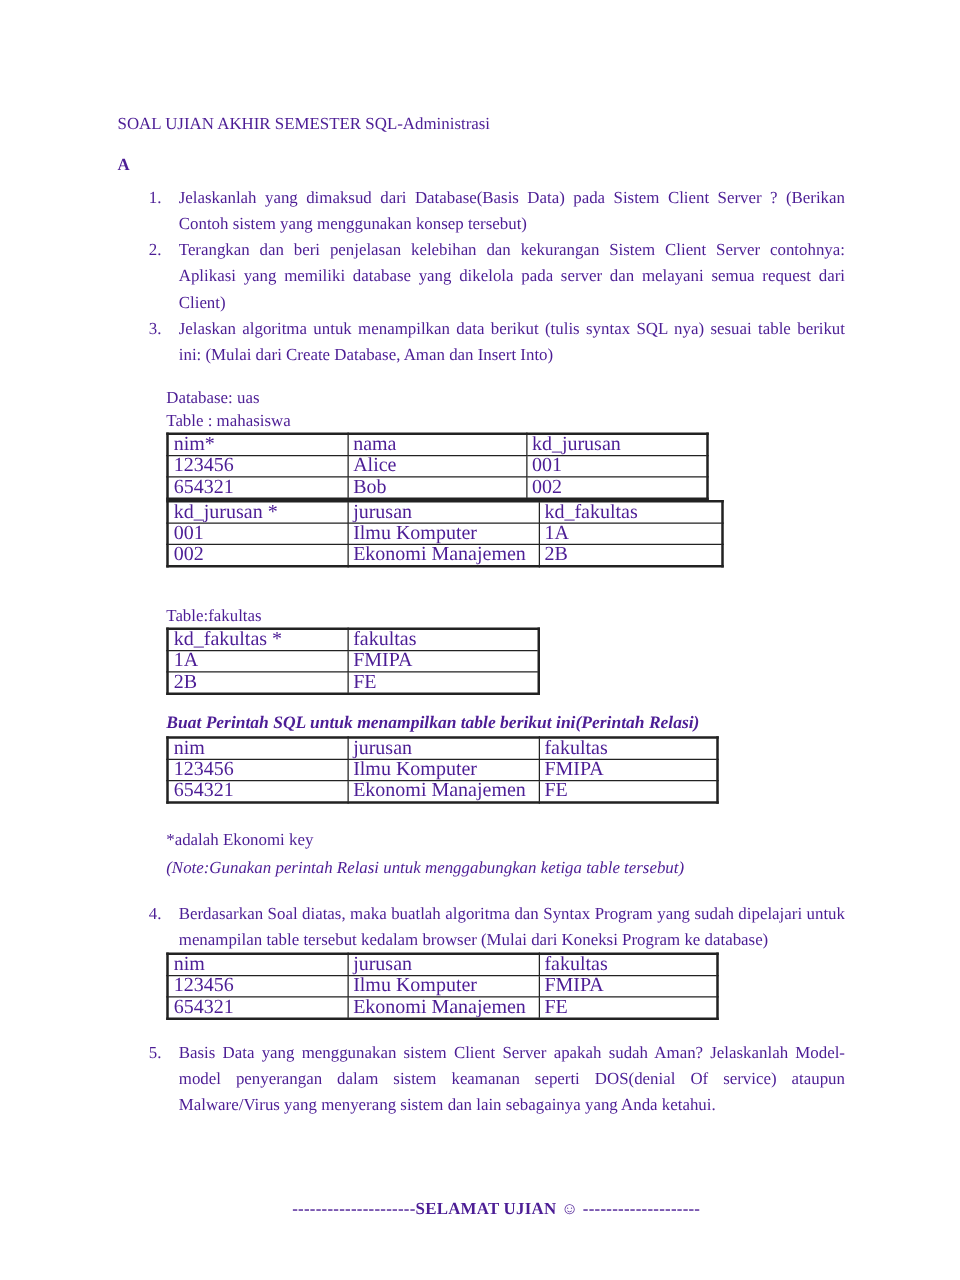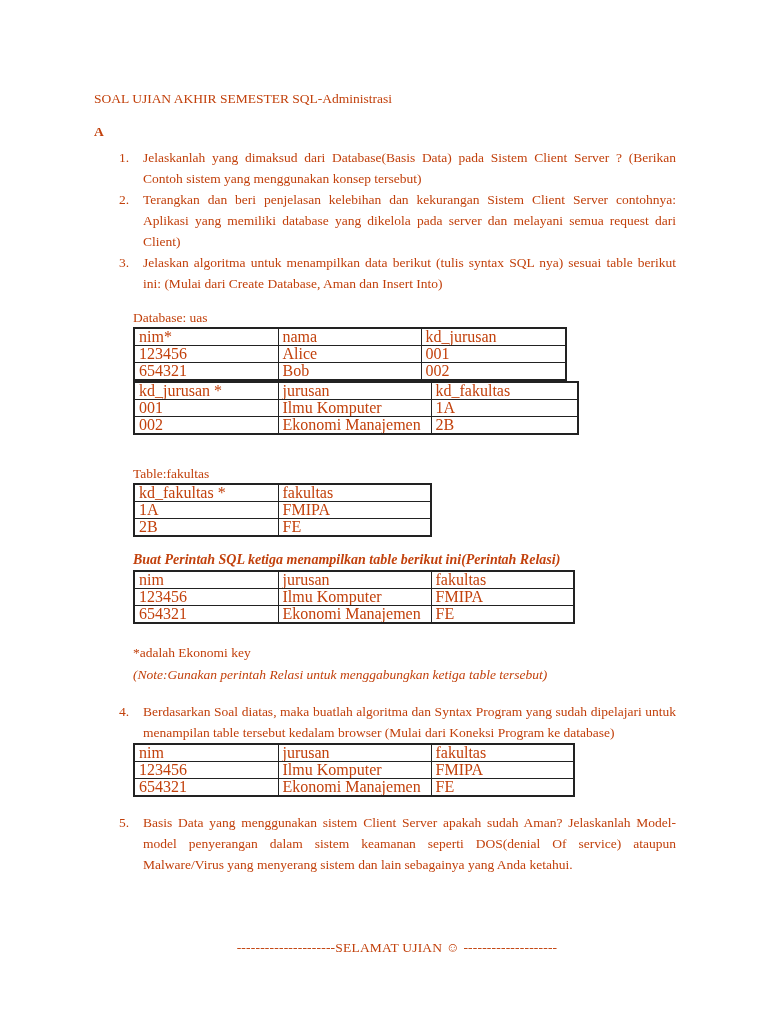--- a/index.html
+++ b/index.html
@@ -1,20 +1,20 @@
 <!DOCTYPE html>
 <html><head>
 <meta charset="utf-8">
 <style>
   html,body{margin:0;padding:0;background:#ffffff;}
   .page{
     position:relative;
     width:768px;height:1024px;
     background:#ffffff;
-    color:#c2410c;
+    color:#4c1d95;
     font-family:"Liberation Serif", serif;
     font-size:13.5px;
     line-height:21px;
     overflow:hidden;
     box-sizing:border-box;
     padding:0 92px 0 94px;
   }
   .title{margin-top:88px;}
   .section-label{margin-top:12px;font-weight:bold;}
   .question{position:relative;padding-left:49px;text-align:justify;}
@@ -31,21 +31,21 @@
   .q5{margin-top:15px;}
   table{border-collapse:collapse;margin-left:39px;table-layout:fixed;border:2px solid #222;}
   td{border:1px solid #222;font-size:16px;line-height:15px;padding:0 3px 1px 4px;overflow:hidden;white-space:nowrap;}
   .t-mahasiswa{width:432px;}
   .t-jurusan{width:444px;}
   .t-fakultas{width:297px;}
   .t-relasi{width:440px;}
   .t-browser{width:440px;}
   col.c1{width:144px;}
   col.c2{width:153px;}
-  .footer{margin-top:62px;text-align:center;padding-left:24px;letter-spacing:0.2px;}
+  .footer{margin-top:62px;text-align:center;padding-left:24px;letter-spacing:0.2px;font-weight:bold;}
 </style>
 </head>
 <body>
 
 <div class="page">
 
   <div class="title">SOAL UJIAN AKHIR SEMESTER SQL-Administrasi</div>
 
   <div class="section-label">A</div>
 
@@ -59,20 +59,21 @@
     <span>Terangkan dan beri penjelasan kelebihan dan kekurangan Sistem Client Server contohnya: Aplikasi yang memiliki database yang dikelola pada server  dan melayani semua request dari Client)</span>
   </div>
 
   <div class="question">
     <span class="qnum">3.</span>
     <span>Jelaskan algoritma untuk menampilkan data berikut (tulis syntax SQL nya) sesuai table berikut ini: (Mulai dari Create Database, Aman dan Insert Into)</span>
   </div>
 
   <div class="indent-block db-label">Database: uas</div>
 
+  <div class="indent-block">Table : mahasiswa</div>
   <table class="t-mahasiswa">
     <colgroup>
         <col class="c1">
         <col style="width:143px">
         <col style="width:145px">
       </colgroup>
     <tbody>
         <tr>
       <td>nim*</td>
       <td>nama</td>
@@ -131,21 +132,21 @@
       <td>1A</td>
       <td>FMIPA</td>
     </tr>
     <tr>
       <td>2B</td>
       <td>FE</td>
     </tr>
   </tbody>
     </table>
 
-  <div class="sql-heading">Buat Perintah SQL ketiga menampilkan table berikut ini(Perintah Relasi)</div>
+  <div class="sql-heading">Buat Perintah SQL untuk menampilkan table berikut ini(Perintah Relasi)</div>
   <table class="t-relasi">
     <colgroup>
         <col class="c1">
         <col class="c2">
         <col style="width:143px">
       </colgroup>
     <tbody>
         <tr>
       <td>nim</td>
       <td>jurusan</td>

